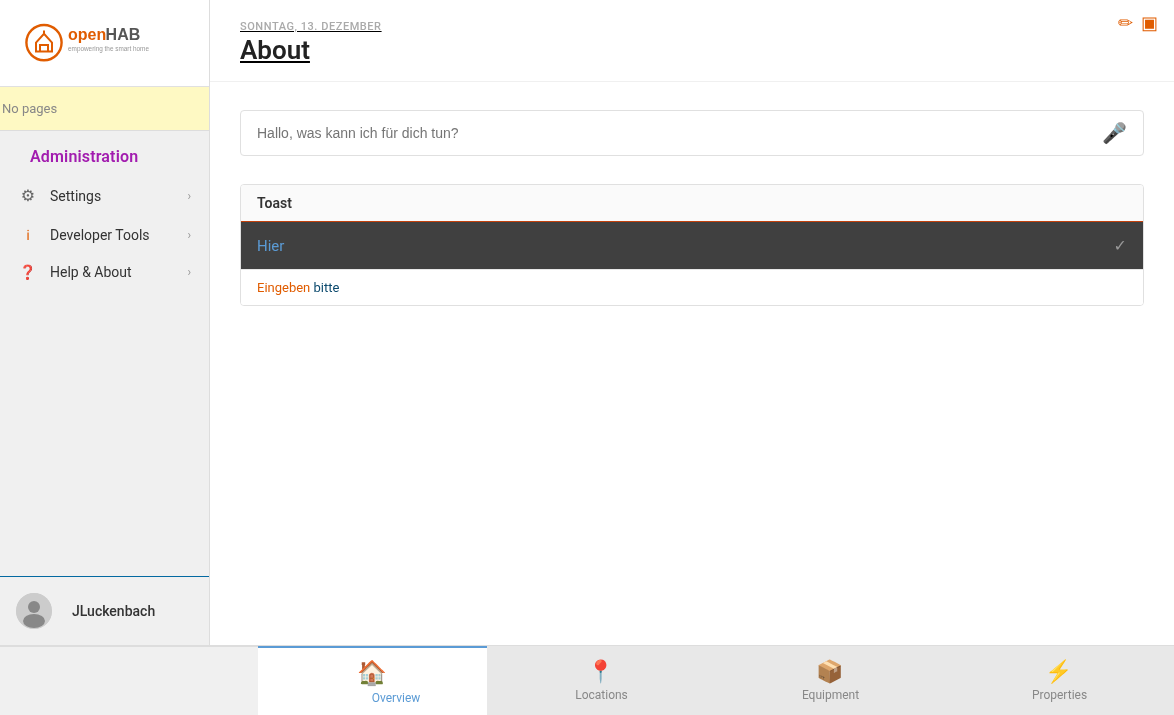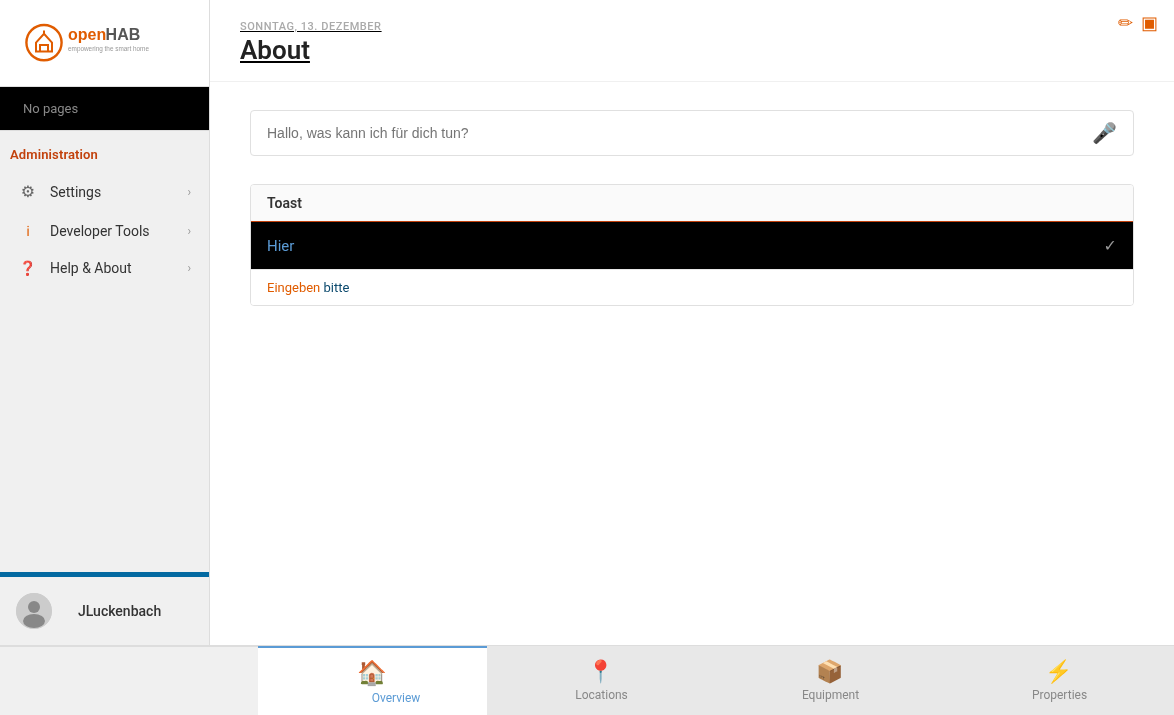--- a/index.html
+++ b/index.html
@@ -53,37 +53,37 @@
       display: flex;
       align-items: center;
     }
 
     .logo-svg {
       width: 160px;
       height: 50px;
     }
 
     .no-pages {
-      padding: 14px 23px;
+      padding: 14px 2px;
       font-size: 13px;
       color: #888;
       border-bottom: 1px solid #ddd;
-      background: #000000;
+      background: #fef9c3;
     }
 
     .admin-section {
       padding: 16px 0 0 0;
       flex: 1;
     }
 
     .admin-label {
-      padding: 0 18px 10px 10px;
-      font-size: 13px;
+      padding: 0 18px 10px 30px;
+      font-size: 16px;
       font-weight: 600;
-      color: #c2410c;
+      color: #a21caf;
       letter-spacing: 0.01em;
     }
 
     .sidebar-item {
       display: flex;
       align-items: center;
       padding: 10px 18px;
       cursor: pointer;
       gap: 12px;
       position: relative;
@@ -102,24 +102,24 @@
       color: #333;
     }
 
     .sidebar-item-chevron {
       color: #999;
       font-size: 12px;
     }
 
     .sidebar-bottom {
       padding: 16px;
-      border-top: 5px solid #0369a1;
-      display: flex;
-      align-items: center;
-      gap: 26px;
+      border-top: 1px solid #0369a1;
+      display: flex;
+      align-items: center;
+      gap: 20px;
       background: #f0f0f0;
     }
 
     .avatar {
       width: 36px;
       height: 36px;
       border-radius: 50%;
       background: #ccc;
       display: flex;
       align-items: center;
@@ -162,21 +162,21 @@
     }
 
     .page-title {
       font-size: 26px;
       font-weight: 600;
       color: #222;
     }
 
     .main-body {
       flex: 1;
-      padding: 28px 40px;
+      padding: 28px 30px;
       overflow-y: auto;
     }
 
     
     .search-container {
       display: flex;
       align-items: center;
       border: 1px solid #e0e0e0;
       border-radius: 4px;
       padding: 10px 16px;
@@ -213,21 +213,21 @@
       color: #333;
       background: #fafafa;
       border-bottom: 1px solid #c2410c;
     }
 
     .toast-item {
       display: flex;
       align-items: center;
       padding: 14px 16px;
       border-bottom: 1px solid #e8e8e8;
-      background: #000000;
+      background: #404040;
     }
 
     .toast-item-text {
       flex: 1;
       font-size: 15px;
       color: #5b9bd5;
       font-weight: 400;
     }
 
     .toast-check {

